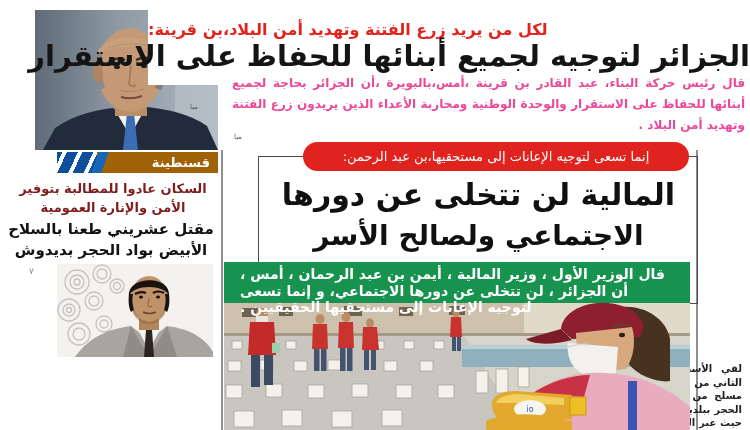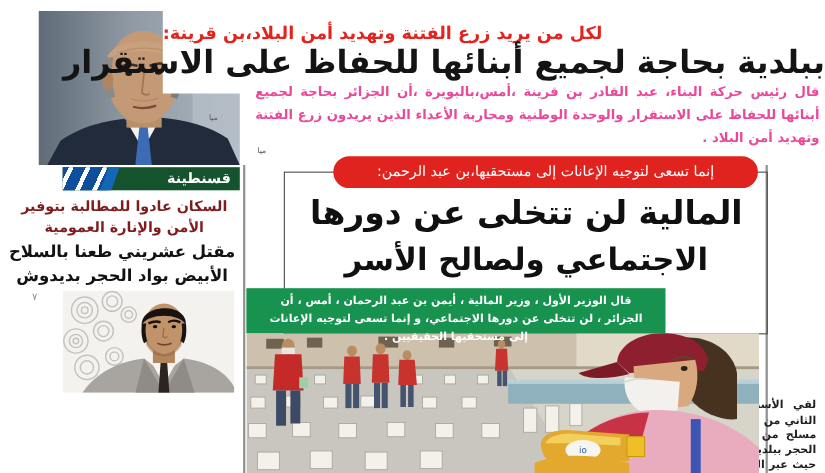--- a/index.html
+++ b/index.html
@@ -23,21 +23,21 @@
   .credit{position:absolute;font-size:7px;color:#555;z-index:5;}
   .credit-1{left:190px;top:103px;}
   .credit-2{left:234px;top:133px;}
   .stray-mark{position:absolute;left:29px;top:266px;font-size:9px;color:#888;z-index:2;}
   
   .vrule{position:absolute;top:150px;height:280px;width:1.5px;background:#8f8f8f;z-index:1;}
   .vrule-a{left:221px;}
   .vrule-b{left:696px;}
   
   .section-bar{position:absolute;left:57px;top:152px;width:161px;height:21px;
-    background:#14532d;color:#fff;z-index:2;}
+    background:#a16207;color:#fff;z-index:2;}
   .section-bar .label{position:absolute;right:8px;top:0;line-height:21px;
     font-size:13px;font-weight:bold;}
   .stripes{position:absolute;left:0;top:0;bottom:0;width:40px;
     background:repeating-linear-gradient(115deg,#0d4f9b 0 5px,#ffffff 5px 9px,#0d4f9b 9px 14px);}
   .stripes::after{content:"";position:absolute;right:-8px;top:0;bottom:0;width:10px;
     background:#1566b4;transform:skewX(-20deg);}
   .side-subhead{position:absolute;left:14px;top:179px;width:198px;text-align:center;
     font-size:13px;font-weight:bold;line-height:19px;color:#7f1d1d;z-index:2;}
   .side-headline{position:absolute;left:4px;top:219px;width:214px;text-align:center;
     font-size:15px;font-weight:bold;line-height:21px;color:#121212;z-index:2;}
@@ -48,23 +48,23 @@
   
   .frame{position:absolute;left:258px;top:156px;width:440px;height:148px;
     border:1.5px solid #4a4a4a;box-sizing:border-box;z-index:1;}
   .pill{position:absolute;left:303px;top:142px;width:386px;height:29px;
     background:#e0231e;border-radius:15px;color:#fff;text-align:center;
     font-size:13px;font-weight:normal;line-height:29px;white-space:nowrap;z-index:4;}
   .big-head{position:absolute;left:262px;top:174px;width:433px;text-align:center;
     font-weight:bold;color:#101010;z-index:2;}
   .big-head .l1{font-size:30px;line-height:41px;}
   .big-head .l2{font-size:28px;line-height:41px;}
-  .green-band{position:absolute;left:224px;top:262px;width:381px;height:41px;
-    background:#18934f;color:#ffffff;text-align:center;z-index:3;
-    font-size:10px;font-weight:bold;line-height:16.5px;box-sizing:border-box;padding:4px 16px 0;}
+  .green-band{position:absolute;left:224px;top:262px;width:466px;height:41px;
+    background:#18934f;color:#ffffff;text-align:left;z-index:3;
+    font-size:14px;font-weight:bold;line-height:16.5px;box-sizing:border-box;padding:4px 16px 0;}
   .aid-photo{position:absolute;left:224px;top:303px;width:466px;height:127px;z-index:2;}
   .aid-photo svg{display:block;width:100%;height:100%;}
 </style>
 </head>
 <body>
 
 <div class="page">
 
   <section>
     <div class="portrait">
@@ -101,21 +101,21 @@
 
         <path d="M96,56 L94,74 Q97,78 101,75" stroke="#a3764f" stroke-width="1.6" fill="none"></path>
         <path d="M86,87 Q96,90 107,86" stroke="#7a4a3a" stroke-width="2" fill="none"></path>
         <path d="M84,80 Q96,84 109,79" stroke="#ab7c52" stroke-width="1" fill="none" opacity="0.7"></path>
         <path d="M72,38 Q95,30 119,37" stroke="#ad845f" stroke-width="1" fill="none" opacity="0.6"></path>
       </svg>
     </div>
 
     <div class="top-head-block">
       <div class="kicker">لكل من يريد زرع الفتنة وتهديد أمن البلاد،بن قرينة:</div>
-      <h1 class="main-headline" style="margin:0;">ببلدية بحاجة لجميع أبنائها للحفاظ على الاستقرار</h1>
+      <h1 class="main-headline" style="margin:0;">الجزائر لتوجيه لجميع أبنائها للحفاظ على الاستقرار</h1>
     </div>
 
     <p class="top-body">قال رئيس حركة البناء، عبد القادر بن قرينة ،أمس،بالبويرة ،أن الجزائر بحاجة لجميع أبنائها للحفاظ على الاستقرار والوحدة الوطنية ومحاربة الأعداء الذين يريدون زرع الفتنة وتهديد أمن البلاد .</p>
     <span class="credit credit-1">ميا</span>
   </section>
 
   <div class="vrule vrule-a"></div>
   <div class="vrule vrule-b"></div>
 
   <aside>

